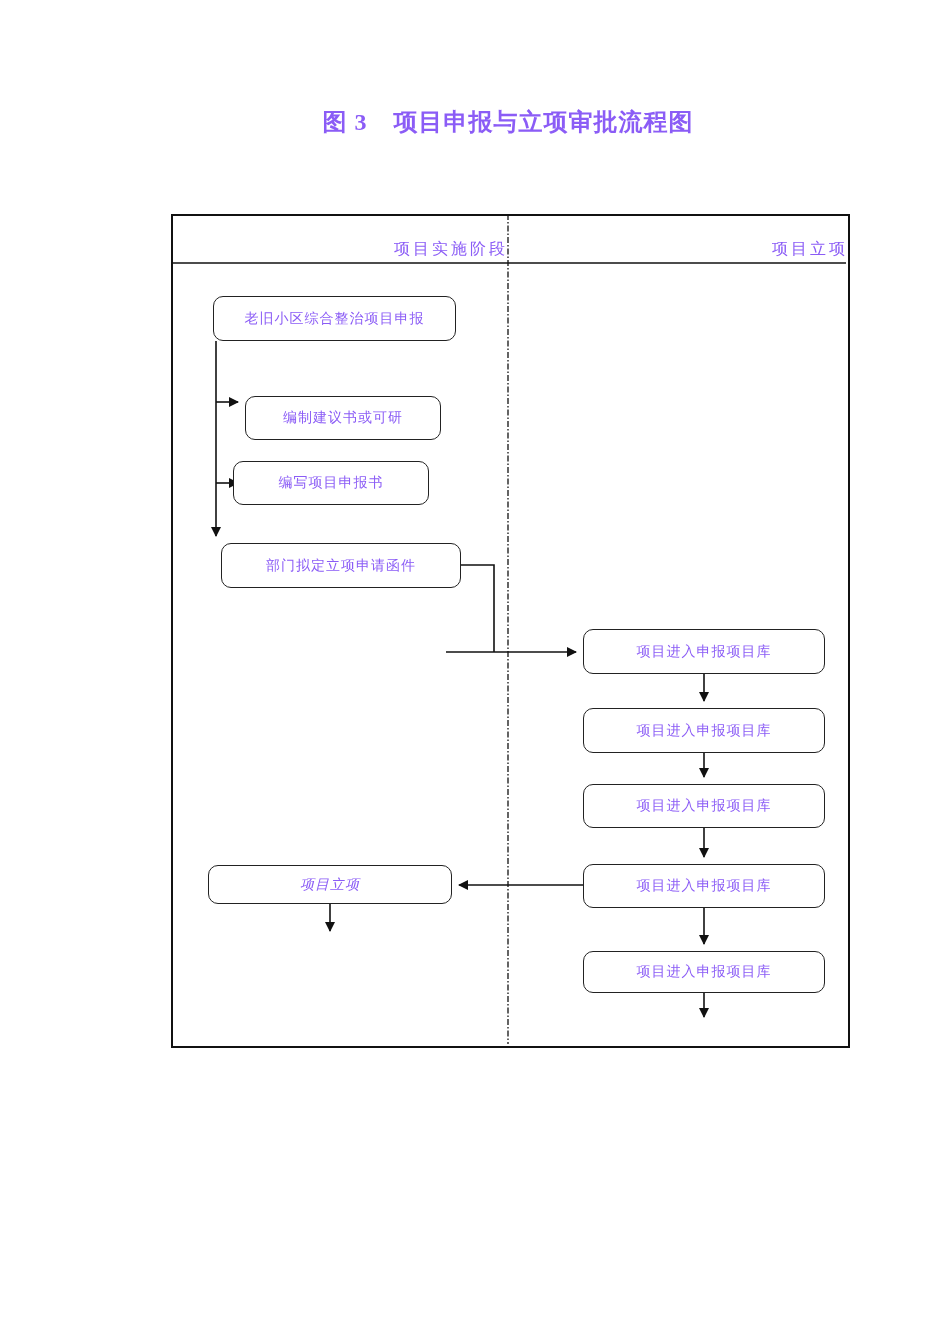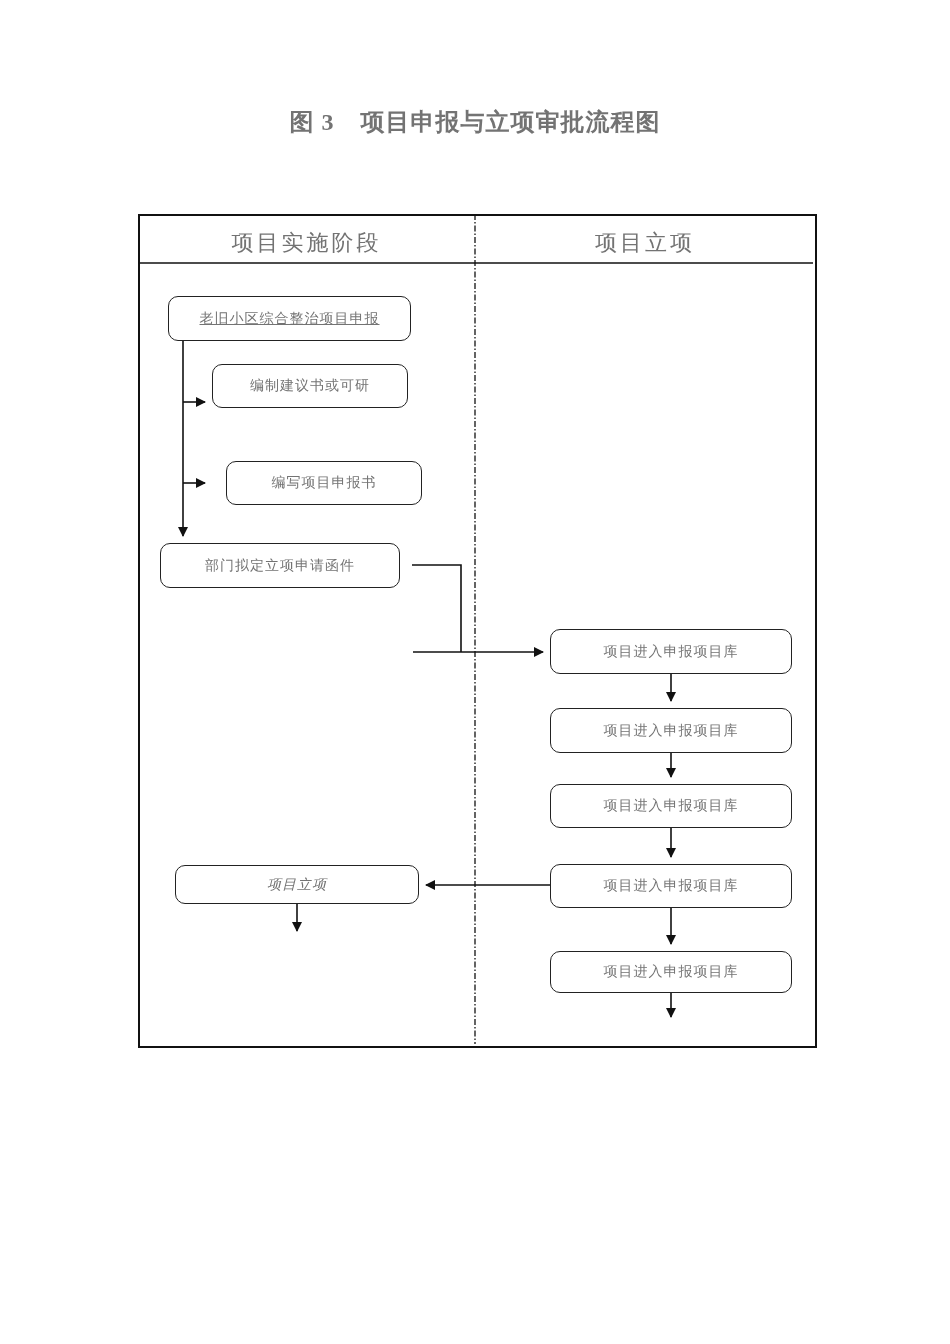--- a/index.html
+++ b/index.html
@@ -1,46 +1,47 @@
 <!DOCTYPE html>
 <html><head>
 <meta charset="utf-8">
 <style>
   html,body{margin:0;padding:0;background:#ffffff;}
   .page{
     position:relative;
     width:862px;height:1344px;
     background:#ffffff;
     font-family:"Liberation Serif","DejaVu Serif",serif;
-    color:#737373;
+    color:#8b5cf6;
     overflow:hidden;
+    margin-left:33px;
   }
   .title{
     position:absolute;
     left:0;top:106px;width:950px;
     text-align:center;
     font-size:24px;
     font-weight:bold;
     letter-spacing:1px;
     white-space:nowrap;
   }
   .title .prefix{margin-right:26px;}
   .frame{
     position:absolute;
     left:138px;top:214px;
     width:675px;height:830px;
     border:2px solid #111;
     background:transparent;
   }
   .col-header{
     position:absolute;
-    top:226px;height:34px;
+    top:232px;height:34px;
     line-height:34px;
-    text-align:center;
-    font-size:22px;
+    text-align:right;
+    font-size:16px;
     letter-spacing:3px;
     white-space:nowrap;
   }
   .col-header.left{left:138px;width:337px;}
   .col-header.right{left:475px;width:340px;}
   svg.connectors{
     position:absolute;left:0;top:0;width:950px;height:1344px;
   }
   .node{
     position:absolute;
@@ -50,24 +51,24 @@
     border-radius:10px;
     display:flex;
     align-items:center;
     justify-content:center;
     font-size:14px;
     letter-spacing:1px;
     text-align:center;
     white-space:nowrap;
   }
   
-  .n-b1{left:168px;top:296px;width:243px;height:45px;text-decoration:underline;}
-  .n-b2{left:212px;top:364px;width:196px;height:44px;}
-  .n-b3{left:226px;top:461px;width:196px;height:44px;}
-  .n-b4{left:160px;top:543px;width:240px;height:45px;font-family:Liberation Mono, monospace;}
+  .n-b1{left:180px;top:296px;width:243px;height:45px;}
+  .n-b2{left:212px;top:396px;width:196px;height:44px;}
+  .n-b3{left:200px;top:461px;width:196px;height:44px;}
+  .n-b4{left:188px;top:543px;width:240px;height:45px;font-family:Liberation Mono, monospace;}
   .n-b5{left:167px;top:630px;width:246px;height:44px;}
   .n-b6{left:175px;top:865px;width:244px;height:39px;font-style:italic;}
   
   .n-r1{left:550px;top:629px;width:242px;height:45px;}
   .n-r2{left:550px;top:708px;width:242px;height:45px;}
   .n-r3{left:550px;top:784px;width:242px;height:44px;}
   .n-r4{left:550px;top:864px;width:242px;height:44px;}
   .n-r5{left:550px;top:951px;width:242px;height:42px;}
 </style>
 </head>

